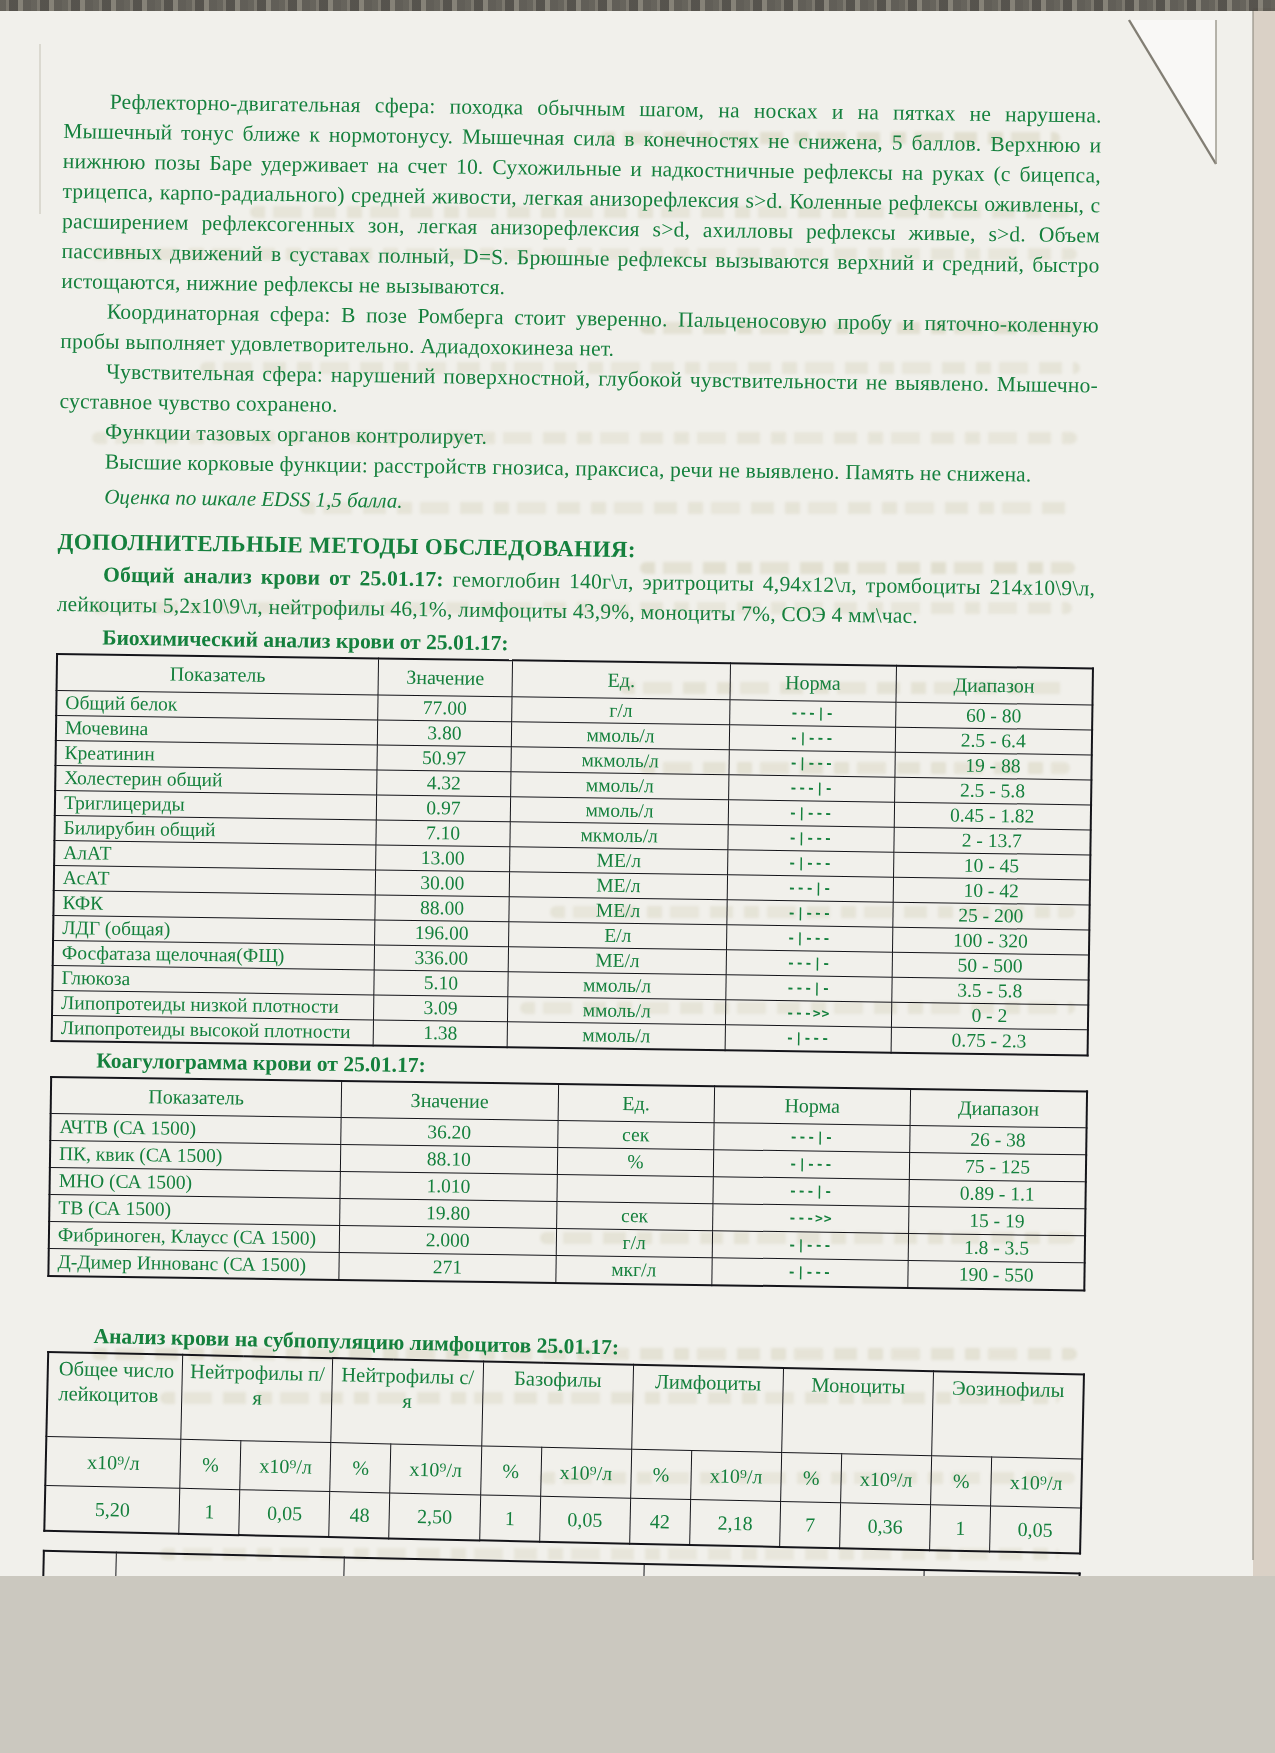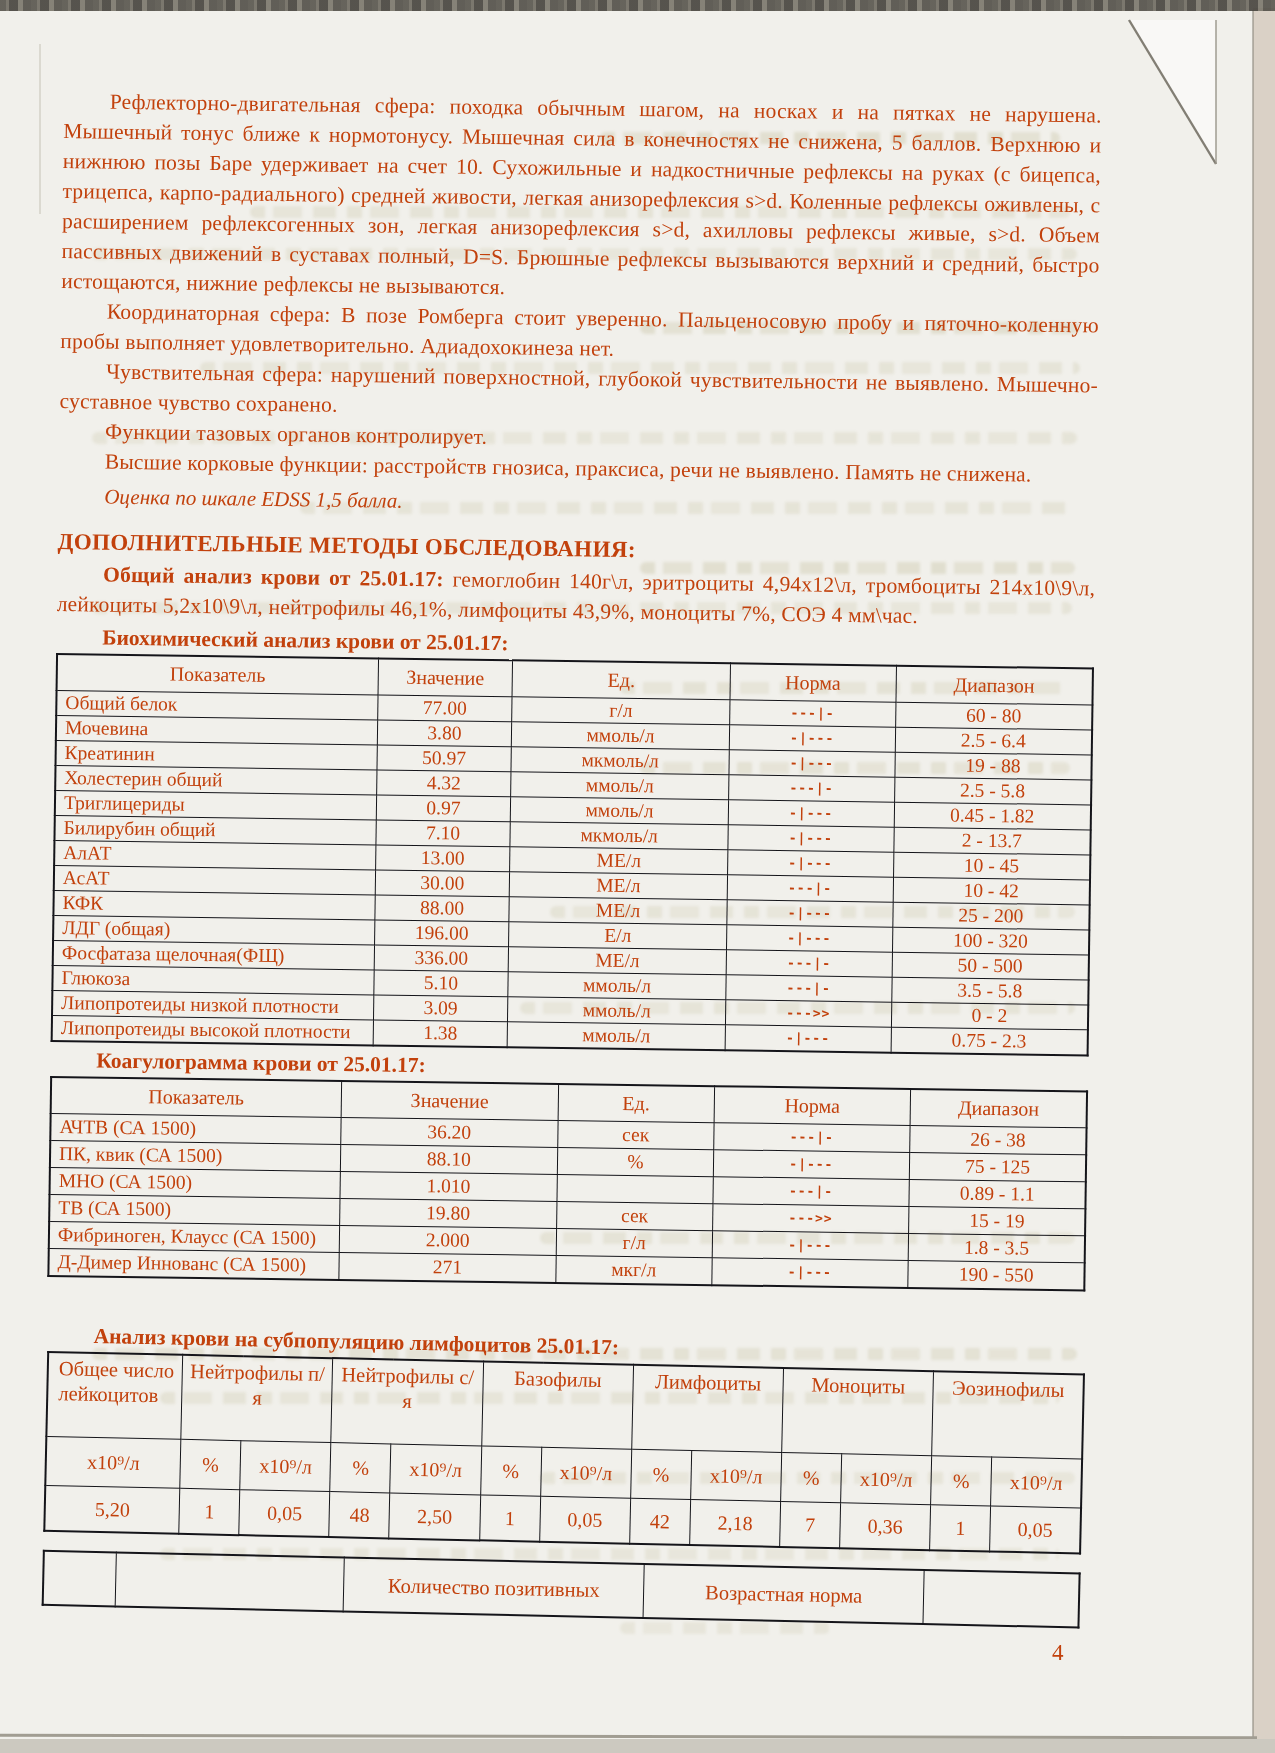--- a/index.html
+++ b/index.html
@@ -1,19 +1,19 @@
 <!DOCTYPE html>
 <html><head>
 <meta charset="utf-8">
 <style>
   html,body{margin:0;padding:0;background:#cbc8bf;}
   .page{
-    position:relative; width:1275px; height:1753px; overflow:hidden;
+    position:relative; width:1275px; height:1576px; overflow:hidden;
     background:#f1f0eb;
-    font-family:"Liberation Serif", serif; color:#c2410c;
+    font-family:"Liberation Serif", serif; color:#15803d;
   }
   
   .scan-top{position:absolute;top:0;left:0;right:0;height:11px;z-index:5;
     background:repeating-linear-gradient(90deg,#57544c 0 6px,#6e6a60 6px 9px,#45423c 9px 18px,#7a766b 18px 23px,#514e47 23px 31px);
     opacity:.9;}
   .scan-right{position:absolute;top:8px;right:0;width:22px;bottom:0;background:#dad1c6;z-index:4;}
   .scan-right-line{position:absolute;top:10px;right:21px;width:2px;bottom:16px;background:#8d897e;opacity:.55;z-index:4;}
   .scan-bottom{position:absolute;left:0;right:0;top:1739px;bottom:0;background:#ccc9c0;z-index:4;}
   .scan-bottom-line{position:absolute;left:0;right:18px;top:1735px;height:3px;background:#a19d92;transform:rotate(.12deg);z-index:4;}
   .fold-svg{position:absolute;top:0;left:0;z-index:3;}

